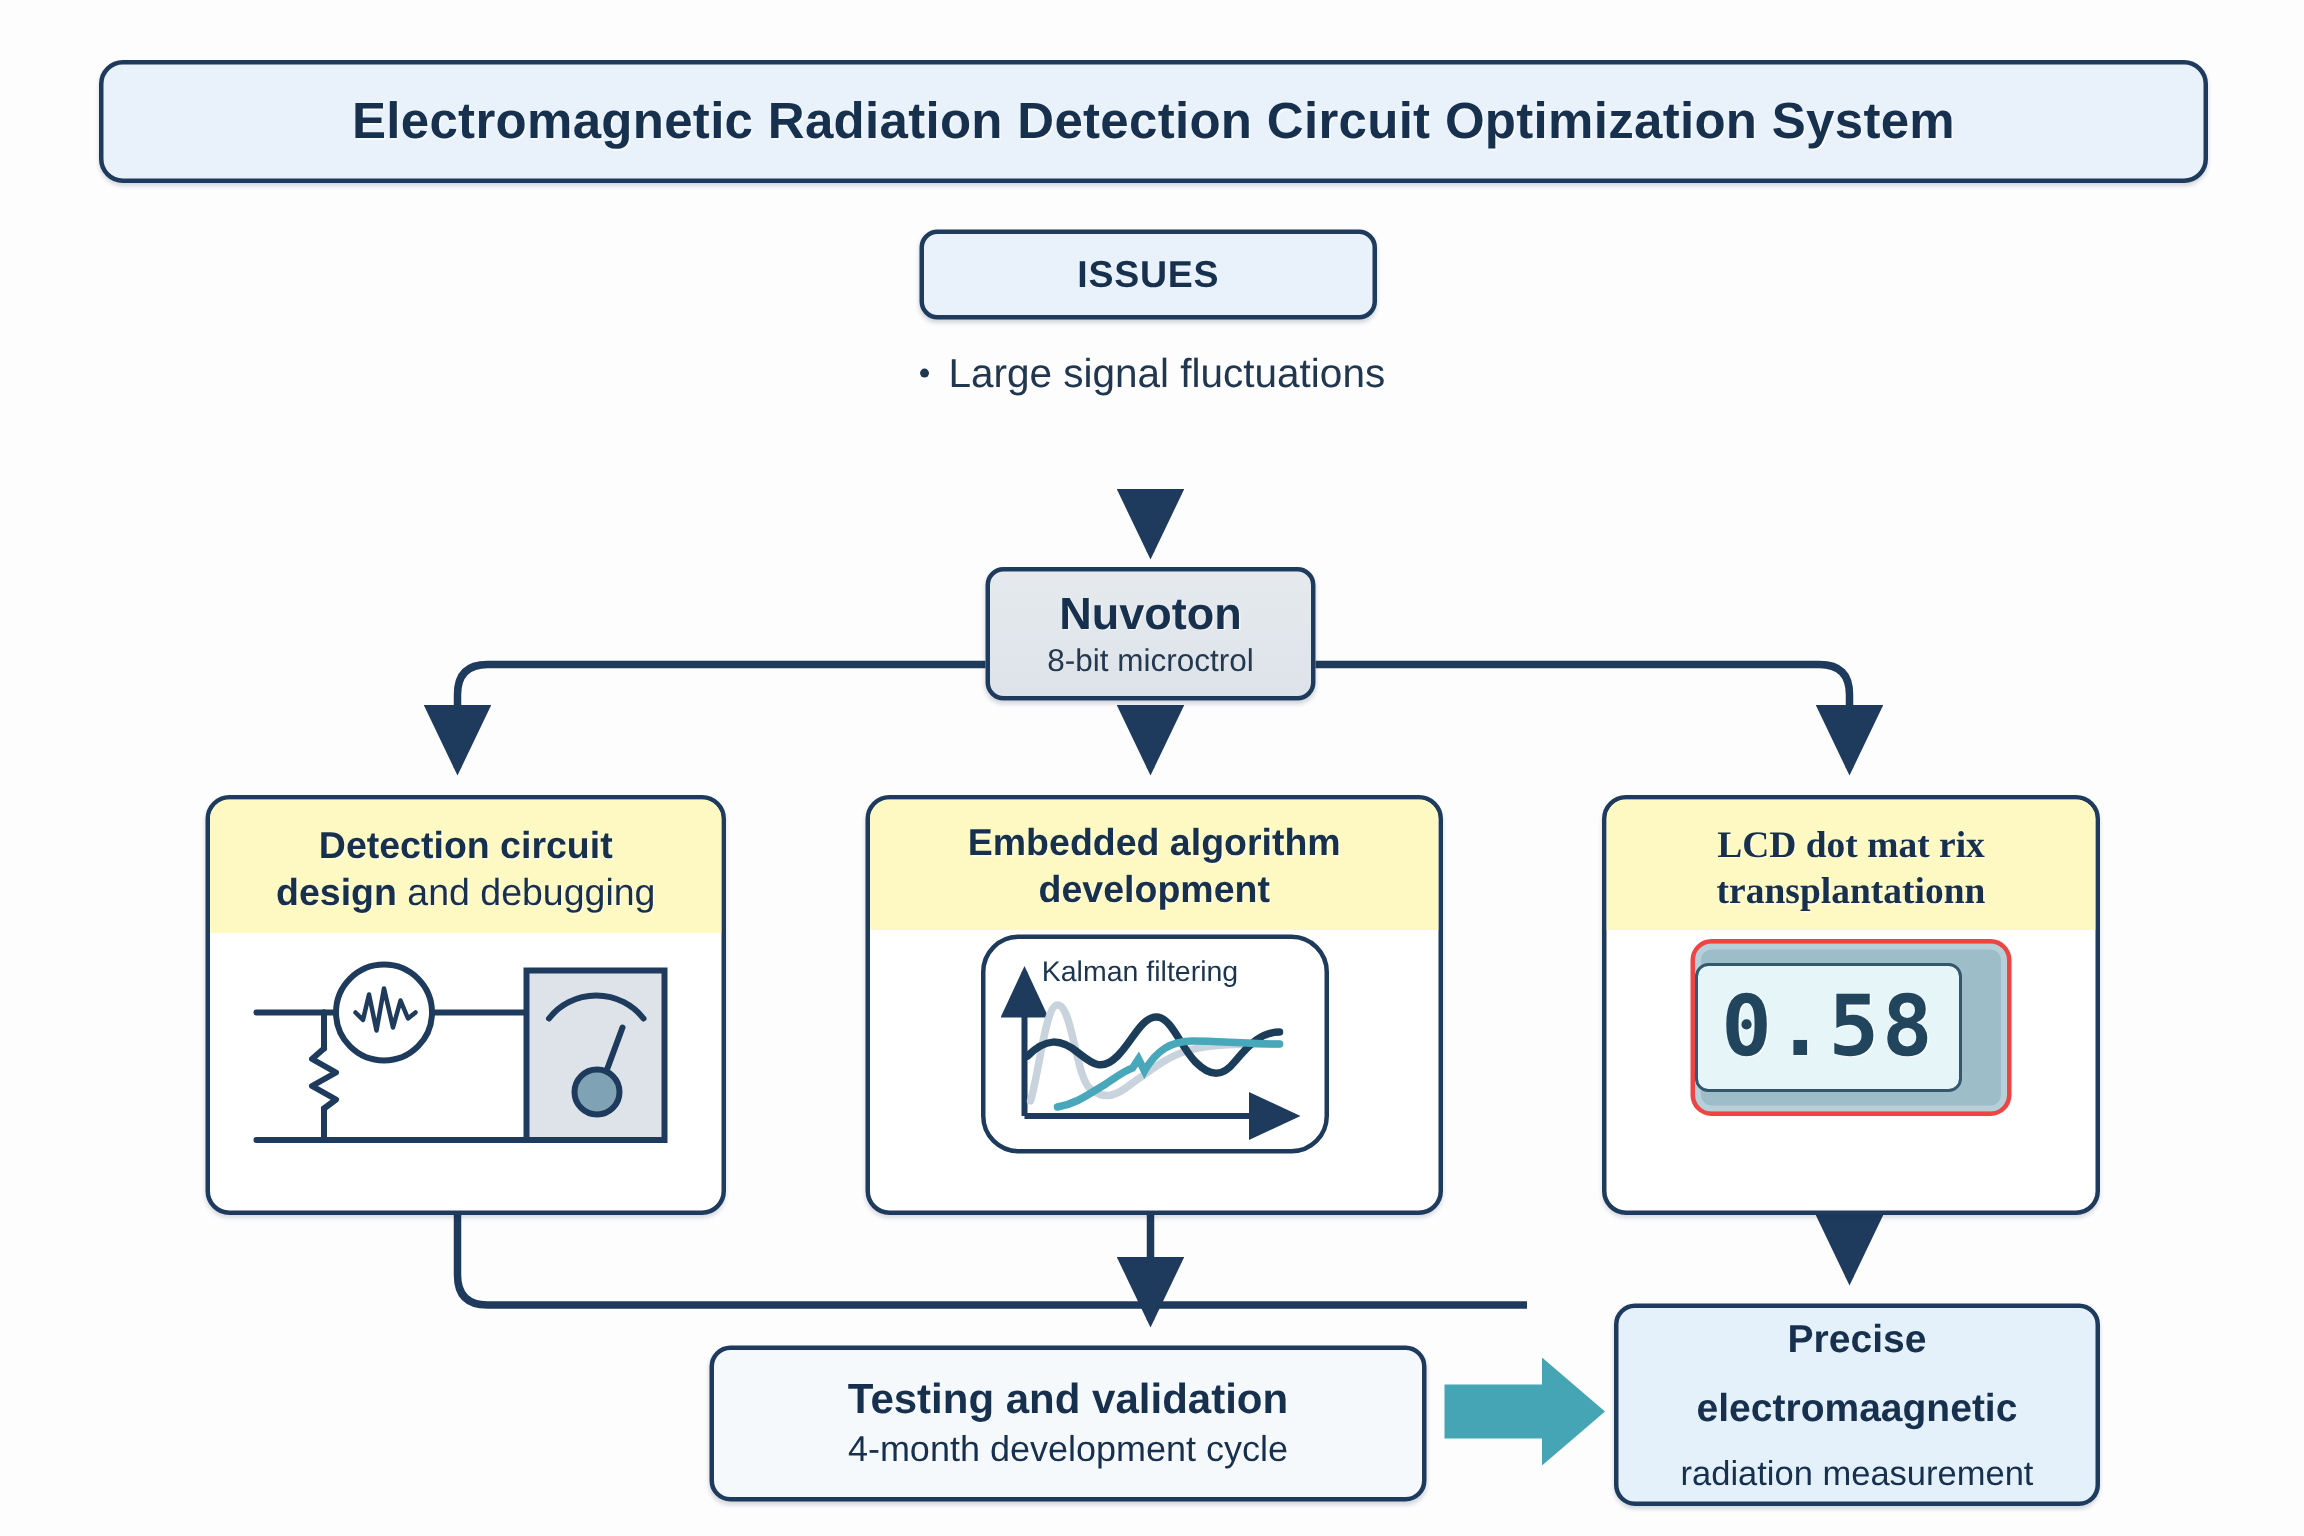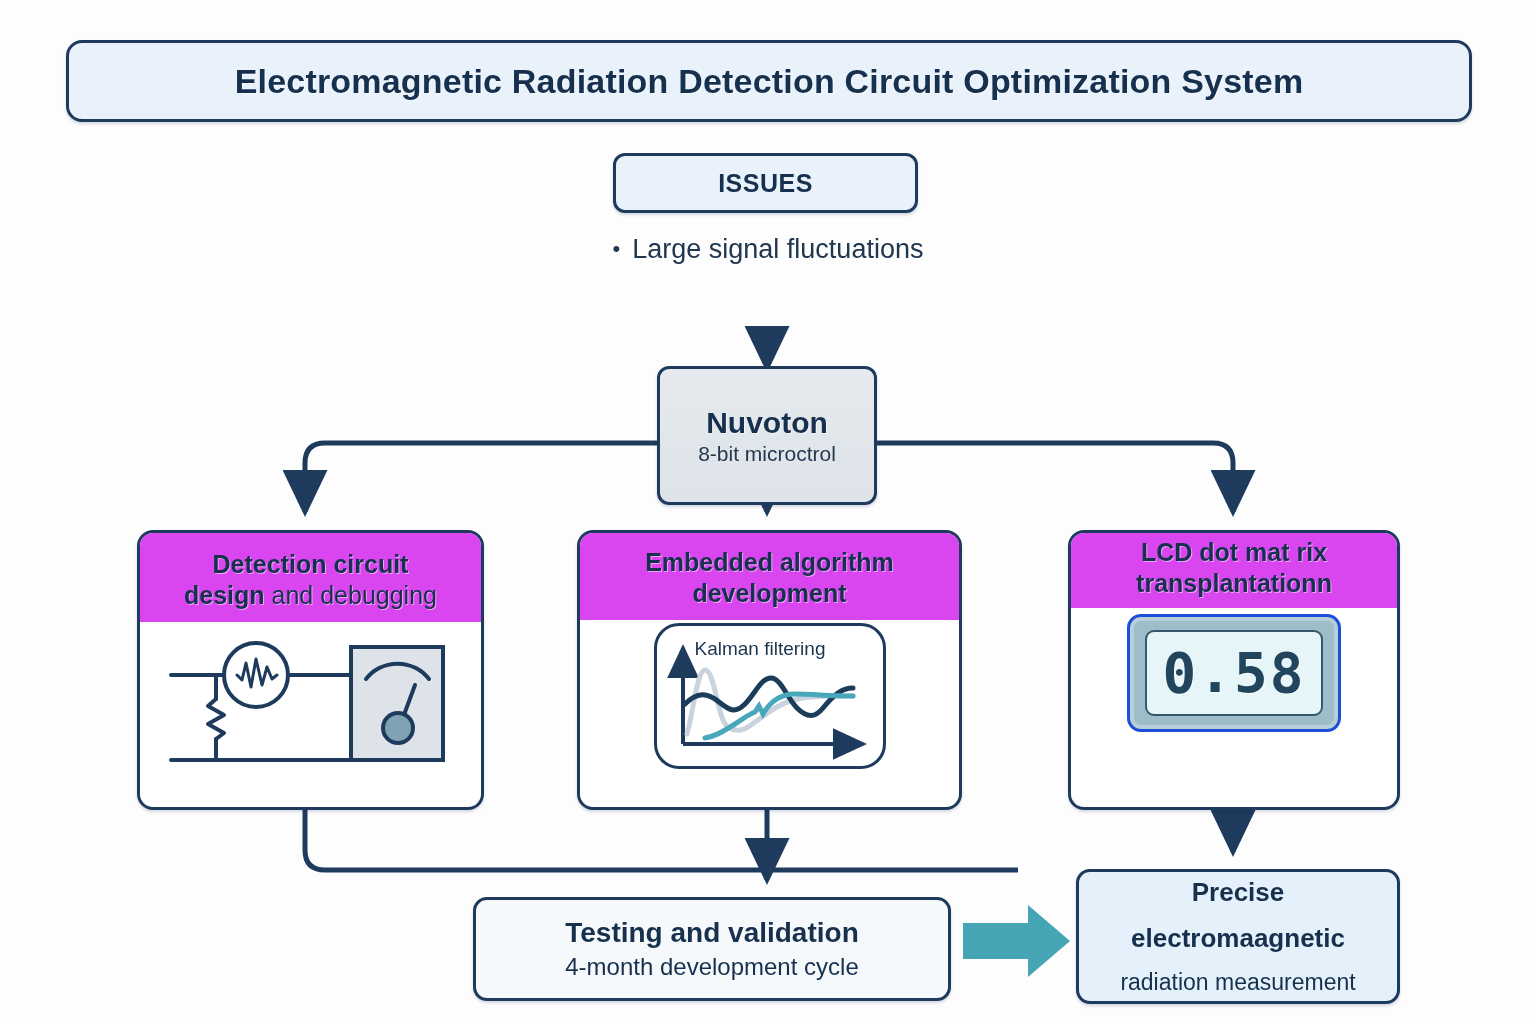--- a/index.html
+++ b/index.html
@@ -56,59 +56,59 @@
   #issues-list .issue-line {
     font-size: 27px; line-height: 1.62;
     color: #21364f;
   }
   #issues-list .issue-line::before {
     content: "\2022"; margin-right: 12px; font-size: 22px; vertical-align: 2px;
   }
 
   
   #mcu-box {
-    left: 657px; top: 366px; width: 220px; height: 139px;
+    left: 657px; top: 378px; width: 220px; height: 89px;
     background: linear-gradient(#e6eaee, #dde3e9);
     border-radius: 12px;
     gap: 2px;
   }
   #mcu-box .mcu-title { font-size: 30px; font-weight: bold; text-shadow: 1px 1px 0 rgba(255,255,255,.55); }
   #mcu-box .mcu-sub   { font-size: 21px; color: #24384f; }
 
   
   .card {
     position: absolute;
     top: 530px; height: 280px;
     border: 3px solid #1e3a5c;
     border-radius: 16px;
     background: #ffffff;
     overflow: hidden;
     box-shadow: 0 2px 3px rgba(20,40,70,.16);
   }
   .card-head {
-    background: #d946ef;
+    background: #fef9c3;
     width: 100%;
     padding: 14px 10px 12px;
     text-align: center;
     color: #16304e;
     font-size: 25px;
     font-weight: bold;
     line-height: 1.22;
     text-shadow: 1px 1px 0 rgba(255,255,255,.5);
   }
   .card-head .lighter { font-weight: normal; }
   .card-body {
     display: flex; align-items: center; justify-content: center;
     width: 100%;
   }
   #card-1 { left: 137px; width: 347px; }
   #card-2 { left: 577px; width: 385px; }
   #card-3 { left: 1068px; width: 332px; }
   #card-1 .card-head { padding-top: 16px; }
-  #card-3 .card-head { padding-top: 4px; padding-bottom: 10px; }
+  #card-3 .card-head { padding-top: 16px; padding-bottom: 10px; font-family: Liberation Serif, serif; }
 
   
   .mini-frame {
     border: 3px solid #1e3a5c; border-radius: 12px;
     background: #fff;
   }
 
   
   #testing-box {
     left: 473px; top: 897px; width: 478px; height: 104px;
@@ -122,23 +122,23 @@
     background: #e4f1fa; border-radius: 14px; gap: 15px;
   }
   #result-box .r-l1 { font-size: 26px; font-weight: bold; }
   #result-box .r-l2 { font-size: 26px; font-weight: bold; }
   #result-box .r-l3 { font-size: 23px; }
 
   
   #lcd-outer {
     width: 214px; height: 118px;
     background: #9dbdc8;
-    border: 3px solid #1d4ed8;
+    border: 3px solid #ef4444;
     border-radius: 14px;
-    display: flex; align-items: center; justify-content: center;
+    display: flex; align-items: center; 
     box-shadow: inset 0 0 0 4px #b6cfd8;
   }
   #lcd-screen {
     width: 178px; height: 86px;
     background: #e6f5f8;
     border: 2px solid #33576c;
     border-radius: 9px;
     display: flex; align-items: center; justify-content: center;
   }
   #lcd-screen .lcd-value {

